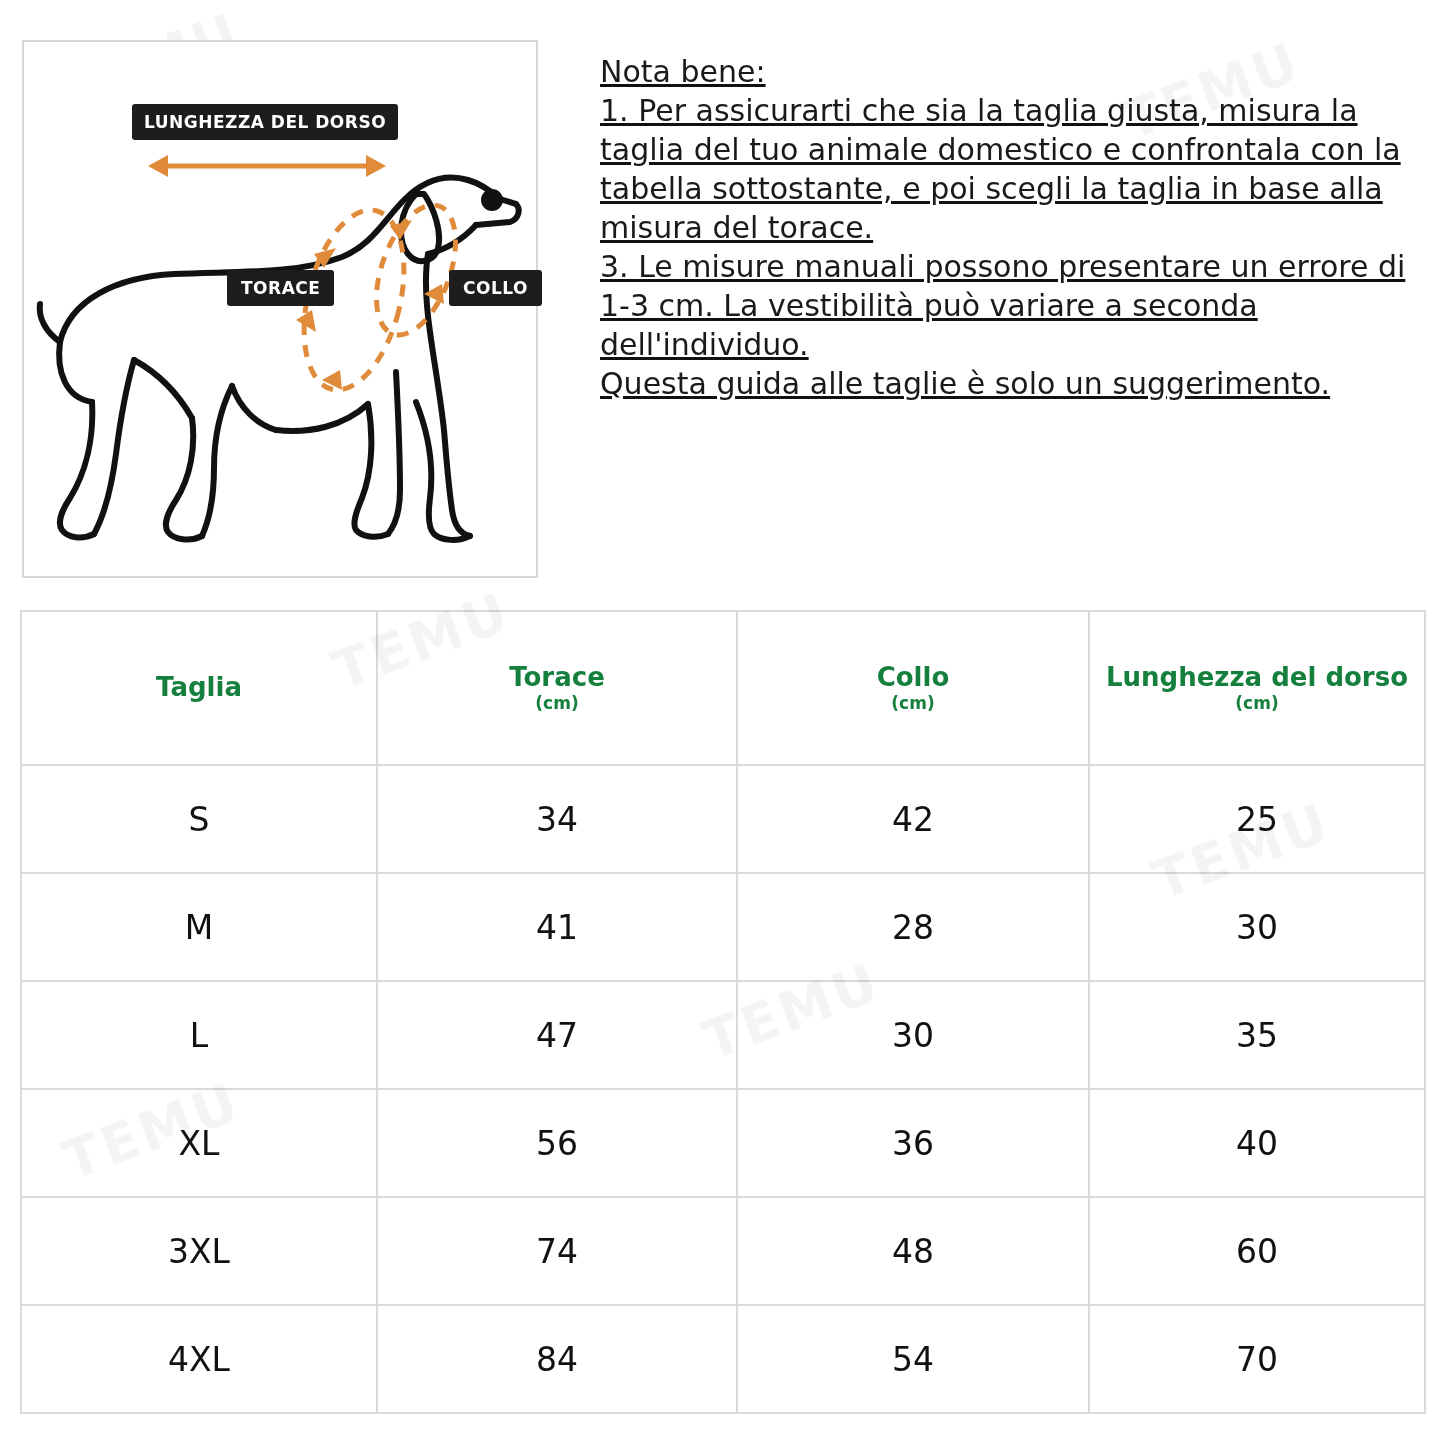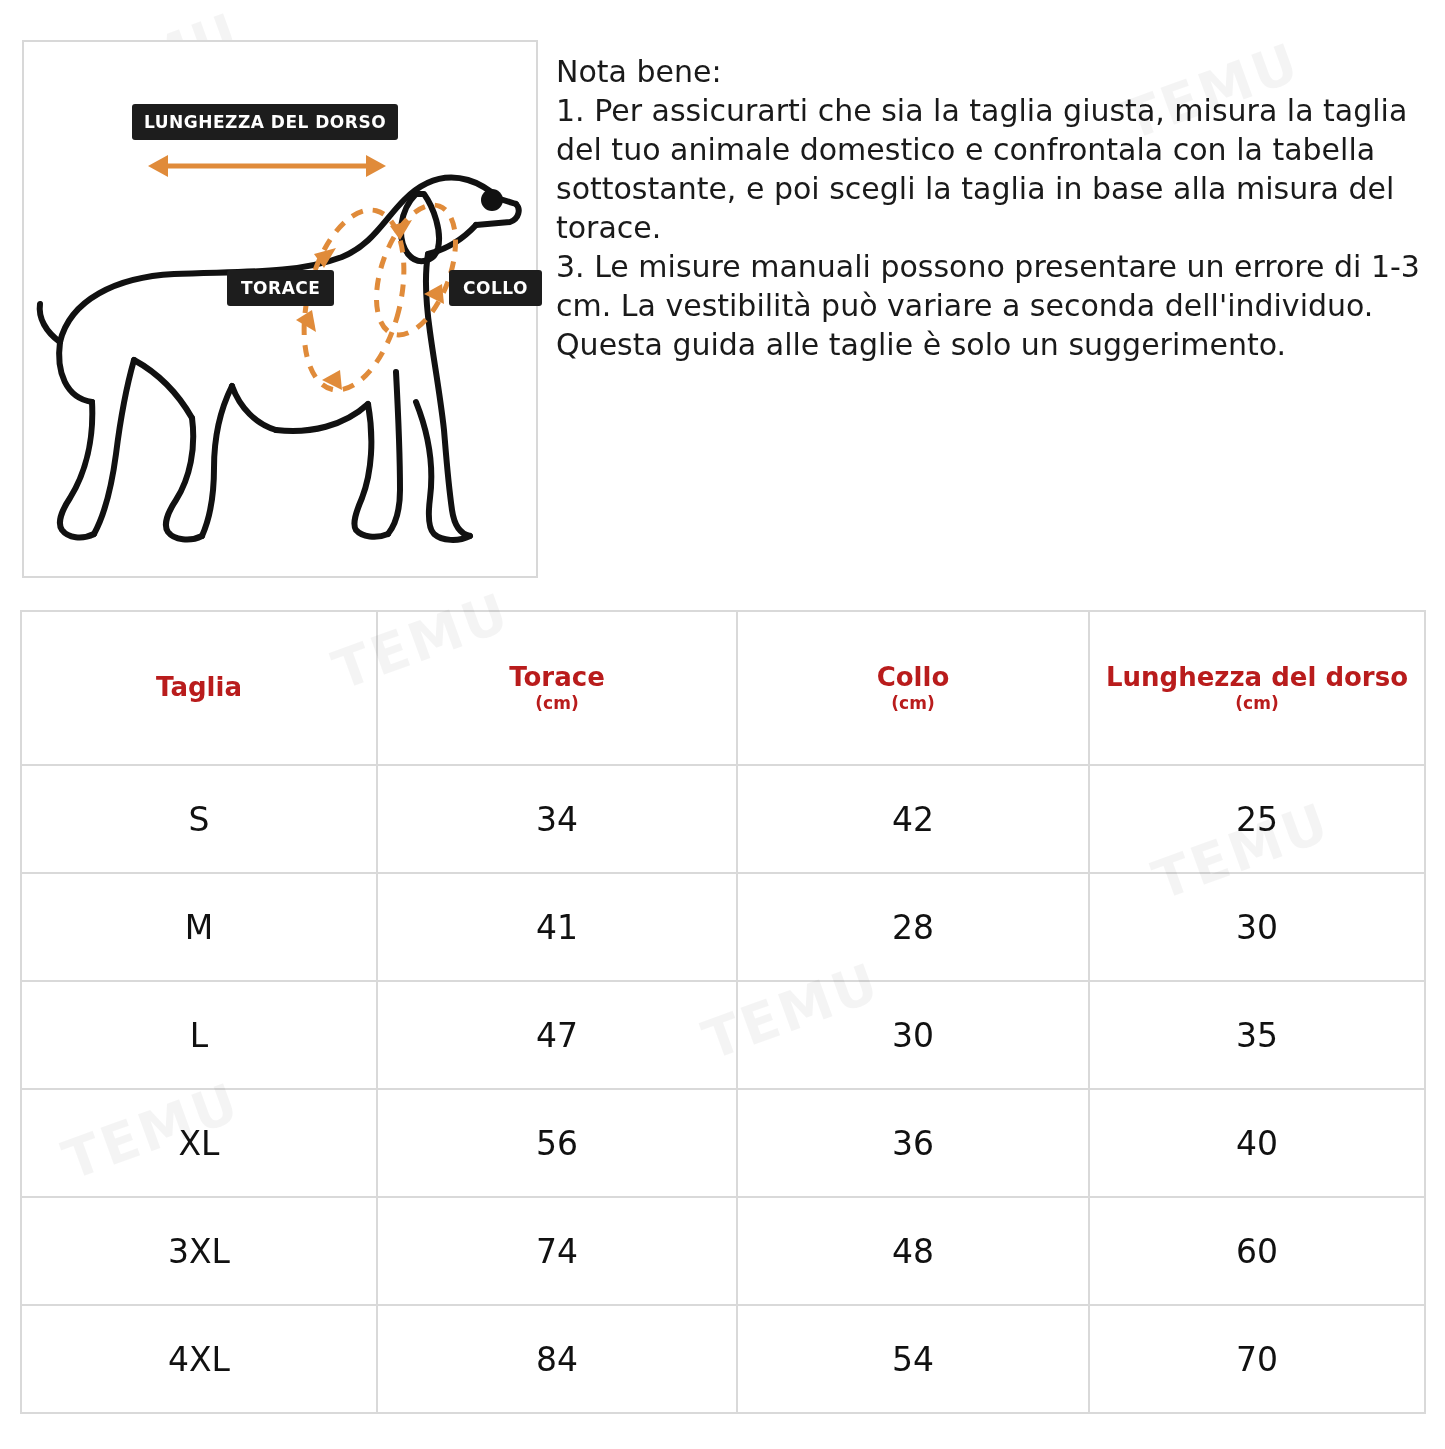--- a/index.html
+++ b/index.html
@@ -37,23 +37,24 @@
     height: 538px;
     border: 2px solid #d8d8d8;
     box-sizing: border-box;
     position: relative;
     flex: 0 0 auto;
     background: #fff;
   }
 
   .notes {
     flex: 1 1 auto;
-    padding-left: 18px;
+    padding-left: 62px;
     padding-top: 12px;
     box-sizing: border-box;
+    text-decoration: underline;
   }
   .notes p {
     margin: 0;
     font-size: 30px;
     line-height: 1.3;
     color: #1a1a1a;
     font-family: "DejaVu Sans", sans-serif;
   }
 
   
@@ -108,21 +109,21 @@
   table.size-table th,
   table.size-table td {
     border: 2px solid #d9d9d9;
     text-align: center;
     font-family: "DejaVu Sans", sans-serif;
   }
   table.size-table th {
     font-size: 26px;
     font-weight: bold;
     padding: 16px 12px;
-    color: #b91c1c;
+    color: #15803d;
     line-height: 1.22;
     height: 120px;
     vertical-align: middle;
   }
   table.size-table th .unit {
     font-size: 17px;
     font-weight: bold;
     display: block;
   }
   table.size-table td {

